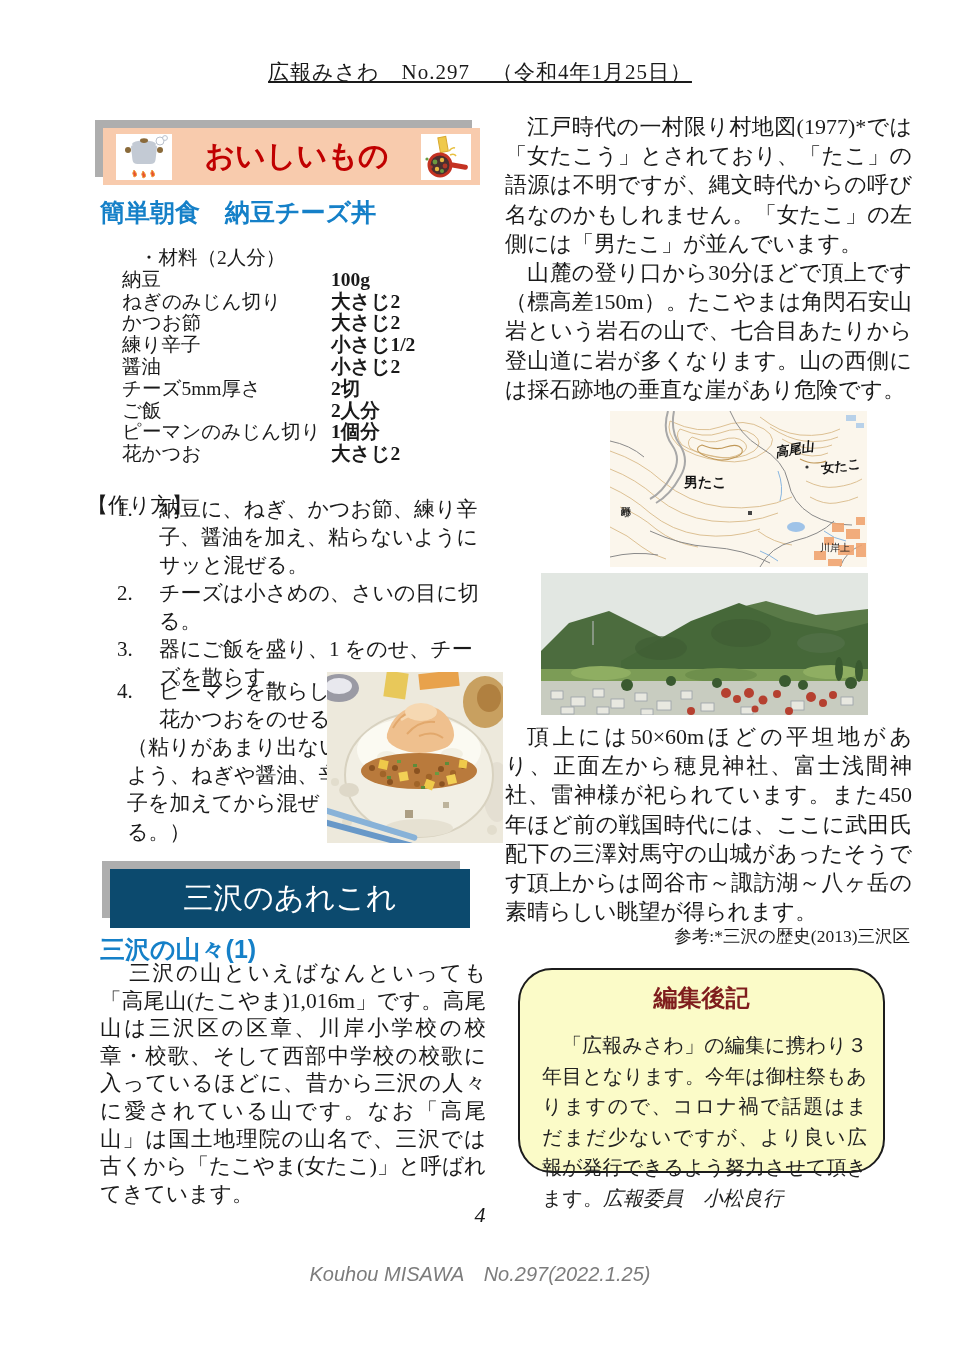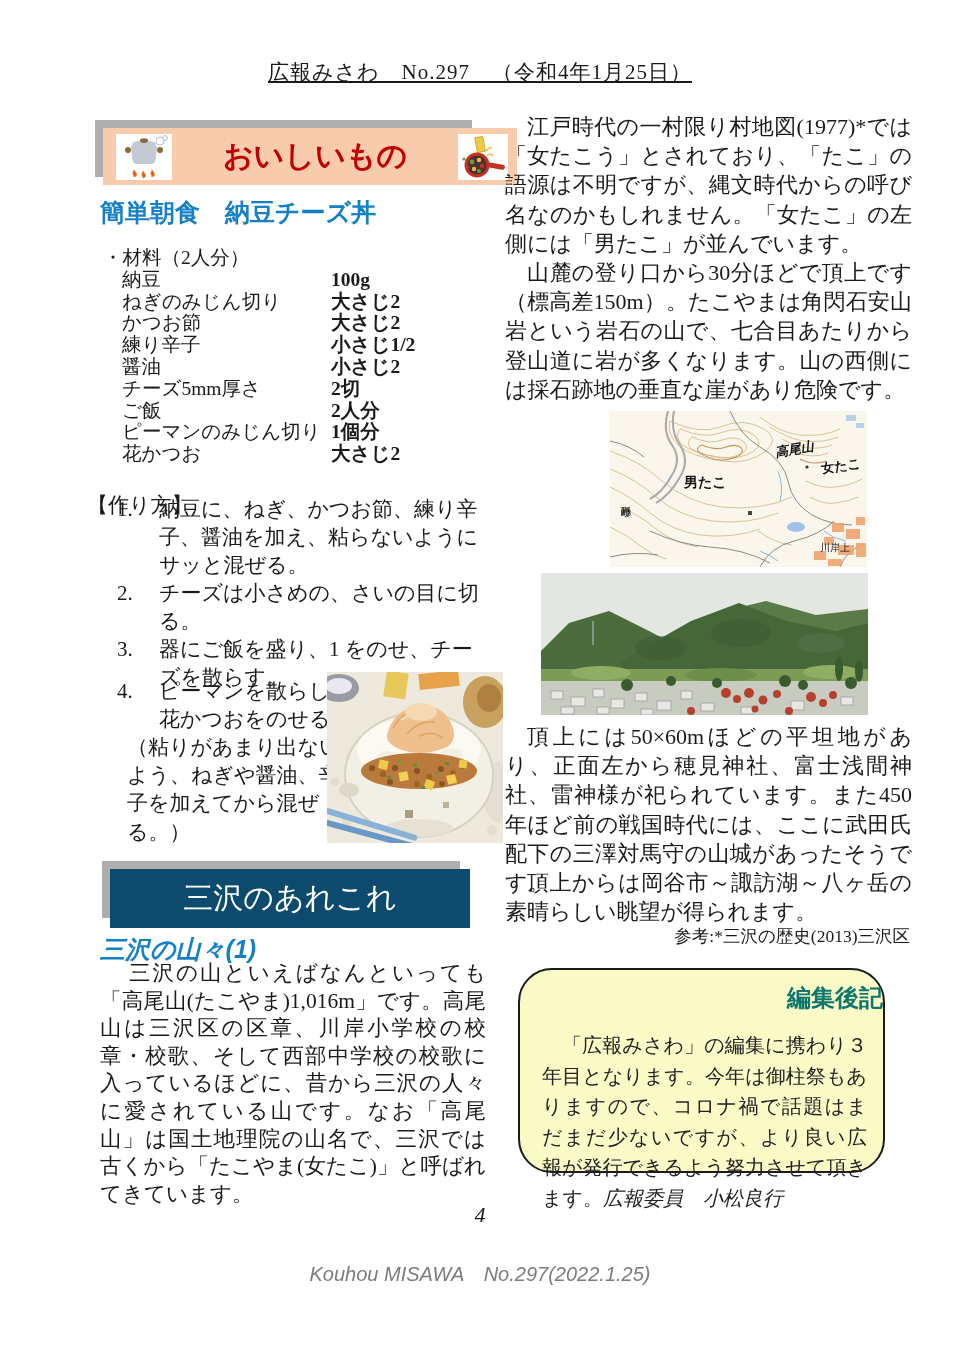--- a/index.html
+++ b/index.html
@@ -7,65 +7,65 @@
        font-family:"Liberation Serif","DejaVu Serif",serif;color:#1a1a1a;}
   .abs{position:absolute;}
   .serif{font-family:"Liberation Serif","DejaVu Serif",serif;text-decoration:underline;}
   .gothic{font-family:"Liberation Sans","DejaVu Sans",sans-serif;}
 
   
   .header-line{top:58px;left:0;width:960px;text-align:center;font-size:21px;letter-spacing:1px;}
 
   
   .banner-shadow{background:#aeaeae;}
-  .banner1{left:103px;top:128px;width:414px;height:57px;background:#f8cbad;
+  .banner1{left:103px;top:128px;width:377px;height:57px;background:#f8cbad;
            display:flex;align-items:center;}
   .banner1-shadow{left:95px;top:120px;width:377px;height:57px;}
   .icon-box{background:#ffffff;display:flex;align-items:center;justify-content:center;}
   .icon-pot{width:56px;height:46px;margin-left:13px;}
   .icon-pan{width:50px;height:46px;margin-right:9px;}
   .banner1-title{flex:1;text-align:center;color:#c00000;font-size:30px;font-weight:bold;}
 
   .recipe-heading{left:100px;top:196px;font-size:25px;font-weight:bold;color:#1580c8;}
 
   .ingredients{left:103px;top:247px;width:380px;font-size:19.5px;line-height:21.8px;}
-  .ing-title{height:21.8px;}
+  .ing-title{height:21.8px;margin-left:36px;}
   .ing-row{position:relative;height:21.8px;padding-left:19px;}
   .ing-amt{position:absolute;left:228px;top:0;font-weight:bold;}
 
   .directions-title{left:87px;top:491px;font-size:21px;}
   .steps{left:103px;top:495px;width:382px;font-size:21px;line-height:28px;}
   .step{position:relative;padding-left:56px;}
   .step-no{position:absolute;left:14px;top:0;}
   .step4{left:103px;top:677px;width:262px;font-size:21px;line-height:28px;}
   .note{left:127px;top:733px;width:214px;font-size:21px;line-height:28.2px;}
 
   .food-photo{left:327px;top:672px;width:176px;height:171px;}
 
   .banner2-shadow{left:102px;top:861px;width:358px;height:57px;}
   .banner2{left:110px;top:869px;width:360px;height:59px;background:#0c4a6e;
            display:flex;align-items:center;justify-content:center;color:#ffffff;
            font-size:30px;}
-  .mountains-heading{left:100px;top:933px;font-size:25px;font-weight:bold;color:#1580c8;font-style:italic;}
+  .mountains-heading{left:100px;top:933px;font-size:25px;font-weight:bold;color:#1580c8;}
   .mountains-para{left:100px;top:960px;width:386px;font-size:21.5px;line-height:27.6px;
                   text-indent:1.35em;text-align:justify;}
 
   
   .rpara{left:505px;width:407px;font-size:22px;line-height:29.2px;text-indent:1em;text-align:justify;}
   .para1{top:112px;}
   .para2{top:258px;}
   .map-img{left:610px;top:411px;width:257px;height:156px;}
   .photo-img{left:541px;top:573px;width:327px;height:142px;}
   .para3{top:722px;}
   .para4{top:868px;}
   .ref-line{left:505px;top:924px;width:405px;text-align:right;font-size:17.5px;}
 
   .edit-box{left:518px;top:968px;width:363px;height:201px;background:#fbfbc8;
             border:2.5px solid #1c1c1c;border-radius:34px;}
-  .edit-title{margin-top:12px;text-align:right;color:#0f766e;font-size:24px;font-weight:bold;}
+  .edit-title{margin-top:12px;text-align:center;color:#7f1d1d;font-size:24px;font-weight:bold;}
   .edit-body{margin:16px 16px 0 22px;font-size:20px;line-height:30.5px;text-indent:1em;
              text-align:justify;color:#222;}
   .edit-sig{font-style:italic;}
 
   .page-num{top:1202px;left:0;width:960px;text-align:center;font-size:22px;font-style:italic;}
   .footer-credit{top:1233px;left:0;width:960px;text-align:center;font-size:20px;
                  font-style:italic;color:#7c7c7c;margin-top:28px;}
 </style>
 </head>
 <body>

